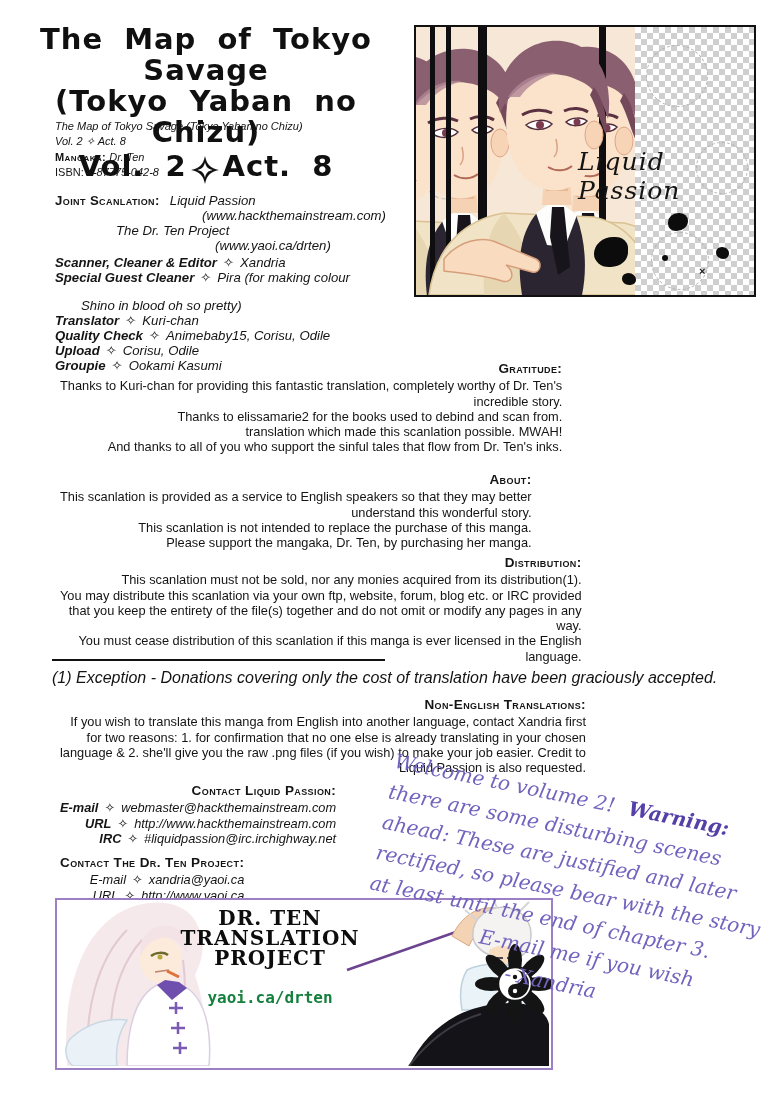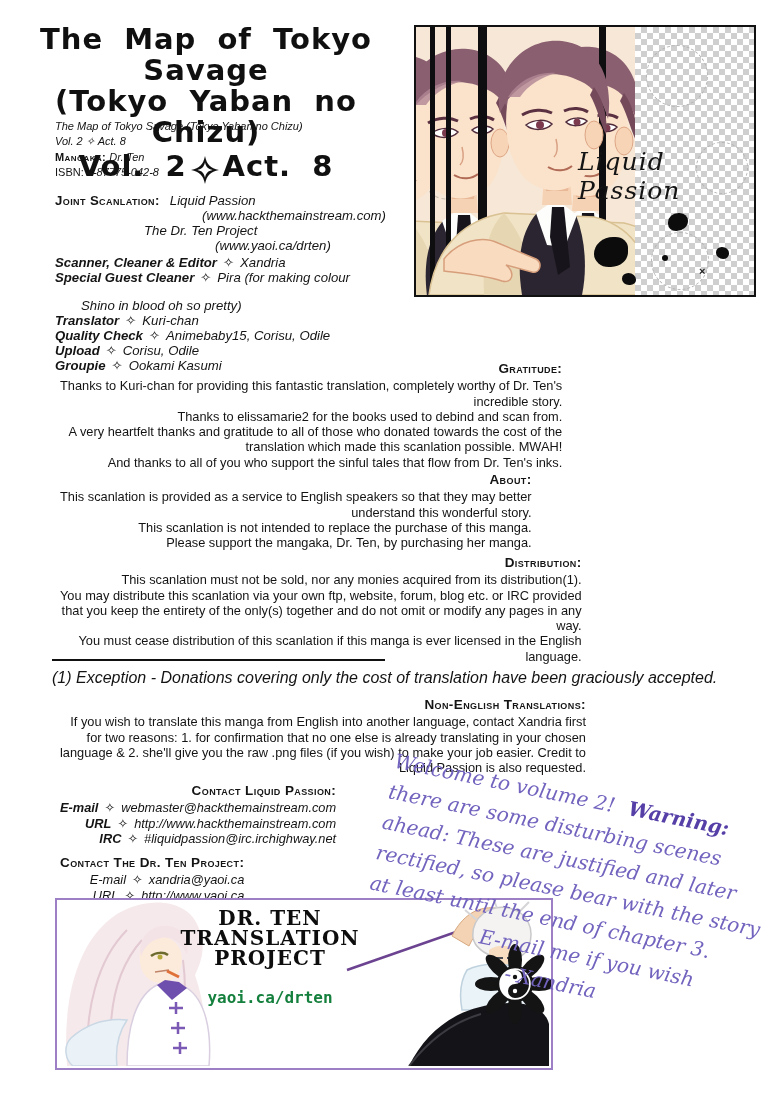--- a/index.html
+++ b/index.html
@@ -11,21 +11,21 @@
       font-family:"DejaVu Sans",sans-serif;font-weight:bold;font-size:29px;line-height:31px;
       letter-spacing:1px;word-spacing:10px;color:#101010;}
   .title-line3{display:flex;align-items:center;justify-content:center;gap:4px;}
   .star-svg{display:inline-block;margin-top:8px;}
 
   
   .info{position:absolute;left:55px;top:119px;font-style:italic;font-size:11px;line-height:15.3px;white-space:nowrap;}
   .sch{font-variant:small-caps;font-weight:700;letter-spacing:.4px;font-style:normal;}
   .joint{position:absolute;left:55px;top:193px;font-size:13.2px;line-height:15px;white-space:nowrap;}
   .joint .jv{font-style:italic;margin-left:10px;}
-  .jind0{font-style:italic;margin-left:89px;}
+  .jind0{font-style:italic;margin-left:61px;}
   .jind1{font-style:italic;margin-left:147px;}
   .jind1b{font-style:italic;margin-left:160px;}
   .credits{position:absolute;left:55px;top:255px;font-size:13.2px;line-height:15px;white-space:nowrap;}
   .clabel{font-weight:bold;font-style:italic;margin-top:29px;}
   .cval{font-style:italic;margin-top:13px;}
   .dsep{margin:0 6px;color:#141414;}
   .indent2{margin-left:26px;}
 
   
   .sec{position:absolute;left:60px;font-size:12.8px;line-height:15.3px;white-space:nowrap;text-align:right;}
@@ -156,38 +156,37 @@
     <div><span class="clabel">Quality Check</span><span class="dsep">✧</span><span class="cval">Animebaby15, Corisu, Odile</span></div>
     <div><span class="clabel">Upload</span><span class="dsep">✧</span><span class="cval">Corisu, Odile</span></div>
     <div><span class="clabel">Groupie</span><span class="dsep">✧</span><span class="cval">Ookami Kasumi</span></div>
   </div>
 
   <div class="sec" style="top:361px">
     <div class="hdr">Gratitude:</div>
     <div>Thanks to Kuri-chan for providing this fantastic translation, completely worthy of Dr. Ten's</div>
     <div>incredible story.</div>
     <div>Thanks to elissamarie2 for the books used to debind and scan from.</div>
-    <div>A very heartfelt thanks and gratitude to all of those who donated towards the cost of the</div>
     <div>translation which made this scanlation possible.  MWAH!</div>
     <div>And thanks to all of you who support the sinful tales that flow from Dr. Ten's inks.</div>
   </div>
 
   <div class="sec" style="top:472px">
     <div class="hdr">About:</div>
     <div>This scanlation is provided as a service to English speakers so that they may better</div>
     <div>understand this wonderful story.</div>
     <div>This scanlation is not intended to replace the purchase of this manga.</div>
     <div>Please support the mangaka, Dr. Ten, by purchasing her manga.</div>
   </div>
 
   <div class="sec" style="top:555px">
     <div class="hdr">Distribution:</div>
     <div>This scanlation must not be sold, nor any monies acquired from its distribution(1).</div>
     <div>You may distribute this scanlation via your own ftp, website, forum, blog etc. or IRC provided</div>
-    <div>that you keep the entirety of the only(s) together and do not omit or modify any pages in any</div>
+    <div>that you keep the entirety of the file(s) together and do not omit or modify any pages in any</div>
     <div>way.</div>
     <div>You must cease distribution of this scanlation if this manga is ever licensed in the English</div>
     <div>language.</div>
   </div>
   <div class="divider"></div>
   <div class="footnote">(1)  Exception - Donations covering only the cost of translation have been graciously accepted.</div>
 
   <div class="sec" style="top:697px">
     <div class="hdr">Non-English Translations:</div>
     <div>If you wish to translate this manga from English into another language, contact Xandria first</div>

